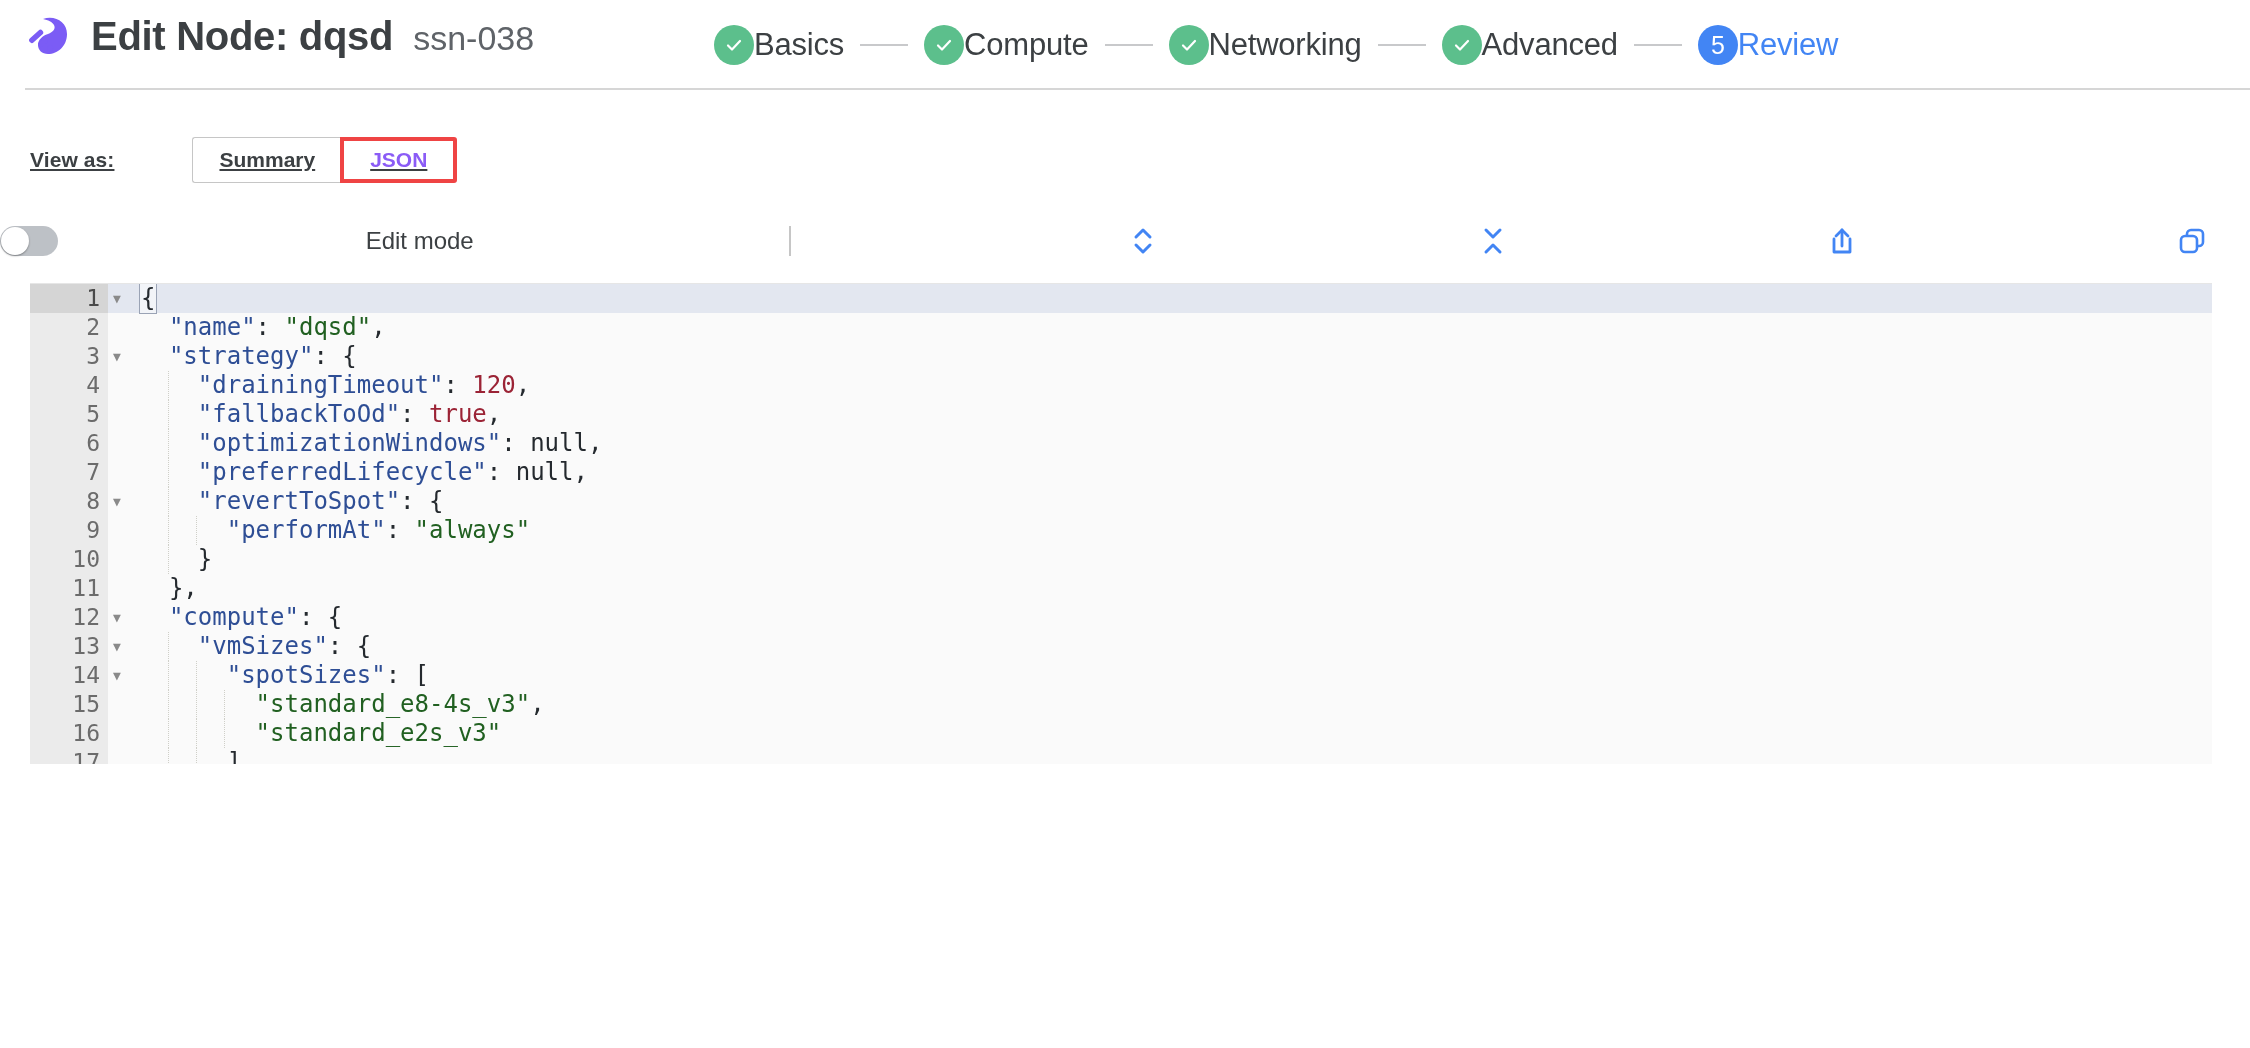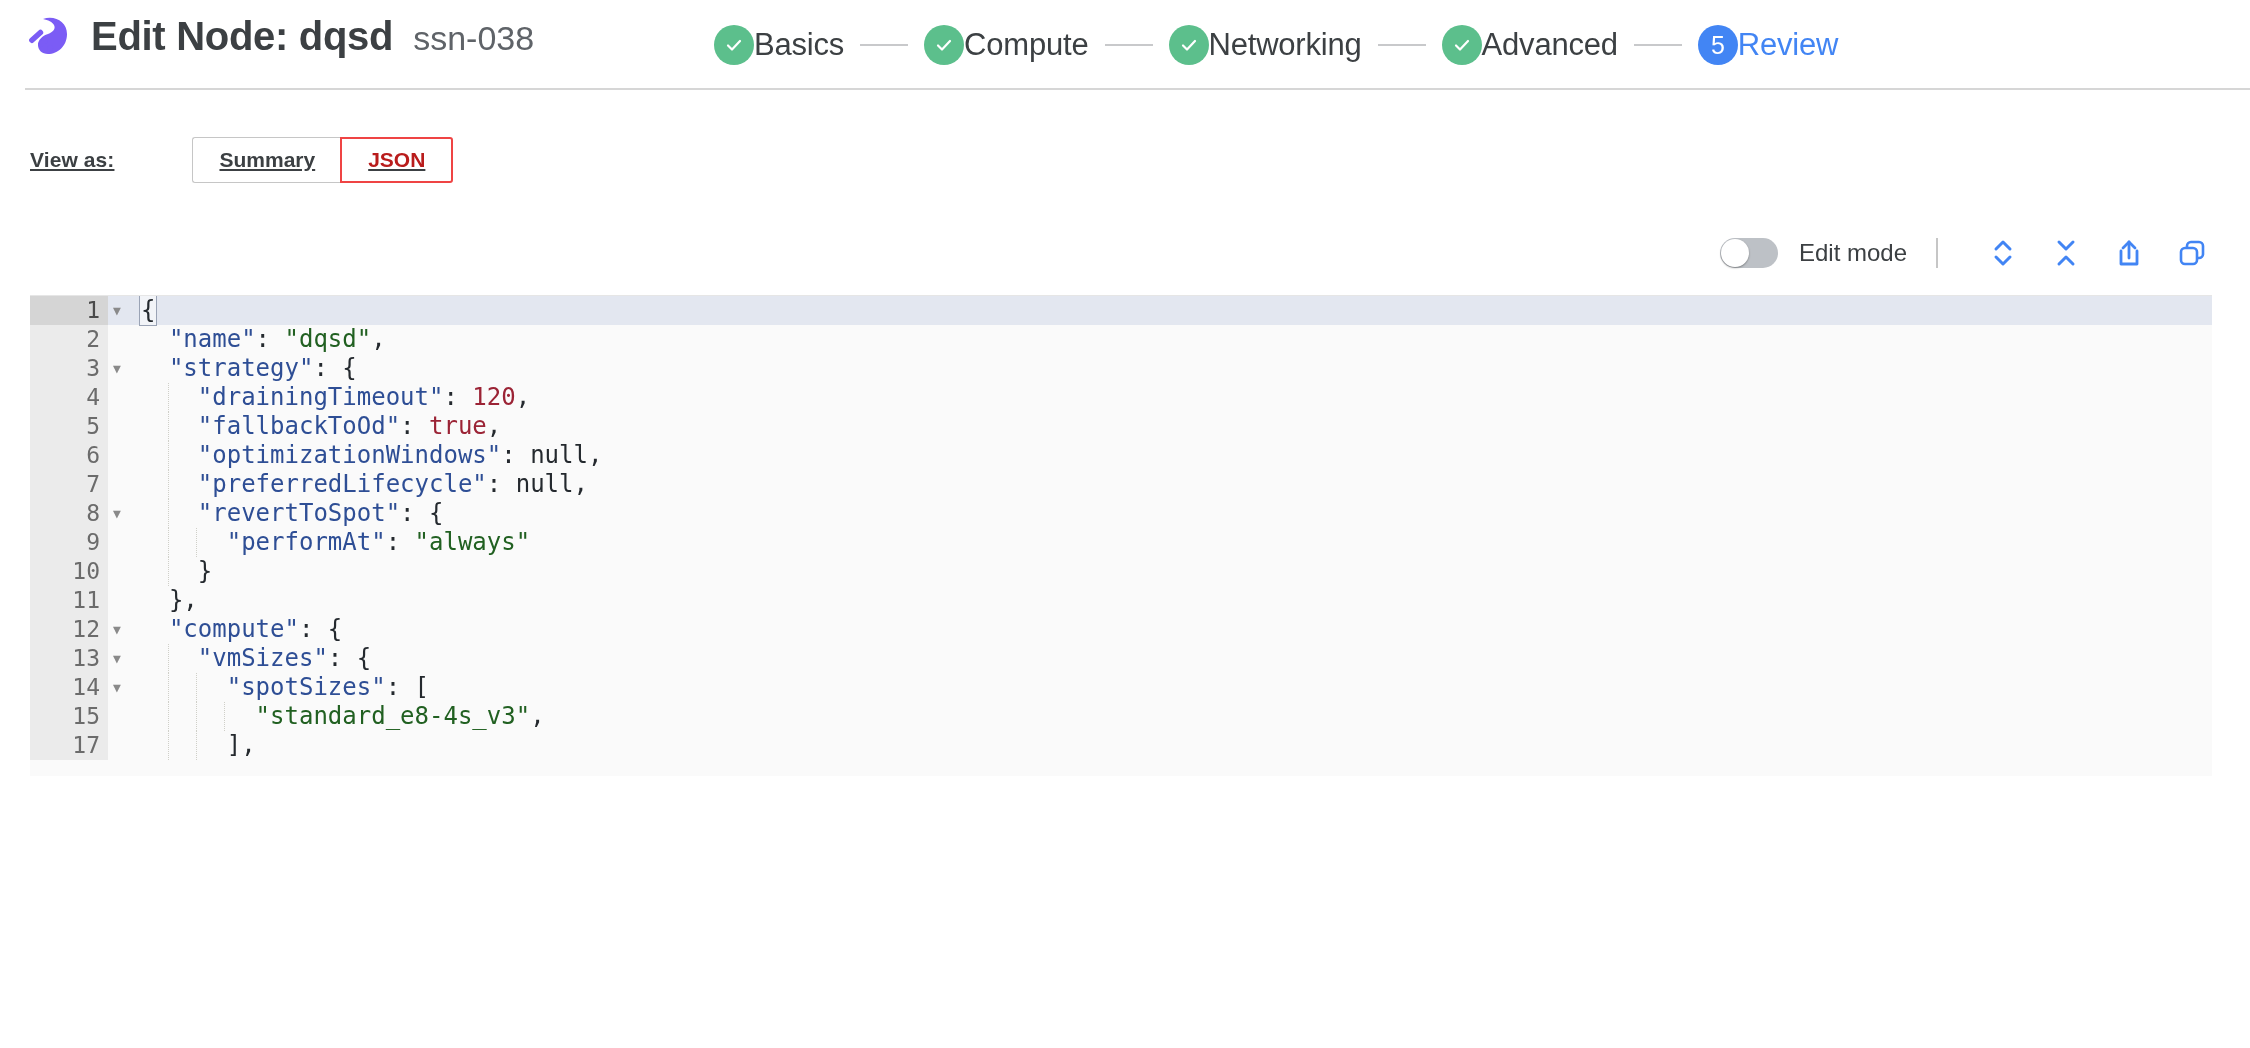--- a/index.html
+++ b/index.html
@@ -147,34 +147,34 @@
     height: 46px;
     margin-left: 28px;
   }
   .seg-btn.inactive {
     border: 1px solid #c6c6c6;
     border-right: none;
     color: #3c4043;
     border-radius: 3px 0 0 3px;
   }
   .seg-btn.active {
-    border: 2px solid #ef4444;
-    color: #b91c1c;
+    border: 4px solid #ef4444;
+    color: #8b5cf6;
     border-radius: 0 3px 3px 0;
     z-index: 2;
     margin-left: -1px;
   }
 
   
   .editor-toolbar {
     display: flex;
     align-items: center;
-    justify-content: flex-end;
+    justify-content: space-between;
     gap: 5px;
-    margin: 48px 36px 0 0;
+    margin: 36px 36px 0 0;
     height: 44px;
   }
   .toggle-switch {
     width: 58px;
     height: 30px;
     border-radius: 15px;
     background: #bdc1c6;
     position: relative;
     flex: 0 0 58px;
     cursor: pointer;
@@ -516,18 +516,25 @@
     </div>
     <div class="code-line">
       <div class="gutter">
         <span class="lineno">15</span>
       </div>
       <div class="fold empty">▼</div>
       <div class="code-text"><span class="indent-guide" style="left: 42px;"></span><span class="indent-guide" style="left: 70px;"></span><span class="indent-guide" style="left: 98px;"></span><span>        </span><span class="tok-str">"standard_e8-4s_v3"</span><span class="tok-punct">,</span></div>
     </div>
     <div class="code-line">
       <div class="gutter">
+        <span class="lineno">16</span>
+      </div>
+      <div class="fold empty">▼</div>
+      <div class="code-text"><span class="indent-guide" style="left: 42px;"></span><span class="indent-guide" style="left: 70px;"></span><span class="indent-guide" style="left: 98px;"></span><span>        </span><span class="tok-str">"standard_e2s_v3"</span></div>
+    </div>
+    <div class="code-line">
+      <div class="gutter">
         <span class="lineno">17</span>
       </div>
       <div class="fold empty">▼</div>
       <div class="code-text"><span class="indent-guide" style="left: 42px;"></span><span class="indent-guide" style="left: 70px;"></span><span>      </span><span class="tok-punct">],</span></div>
     </div>
   </div>
 
 </body></html>

